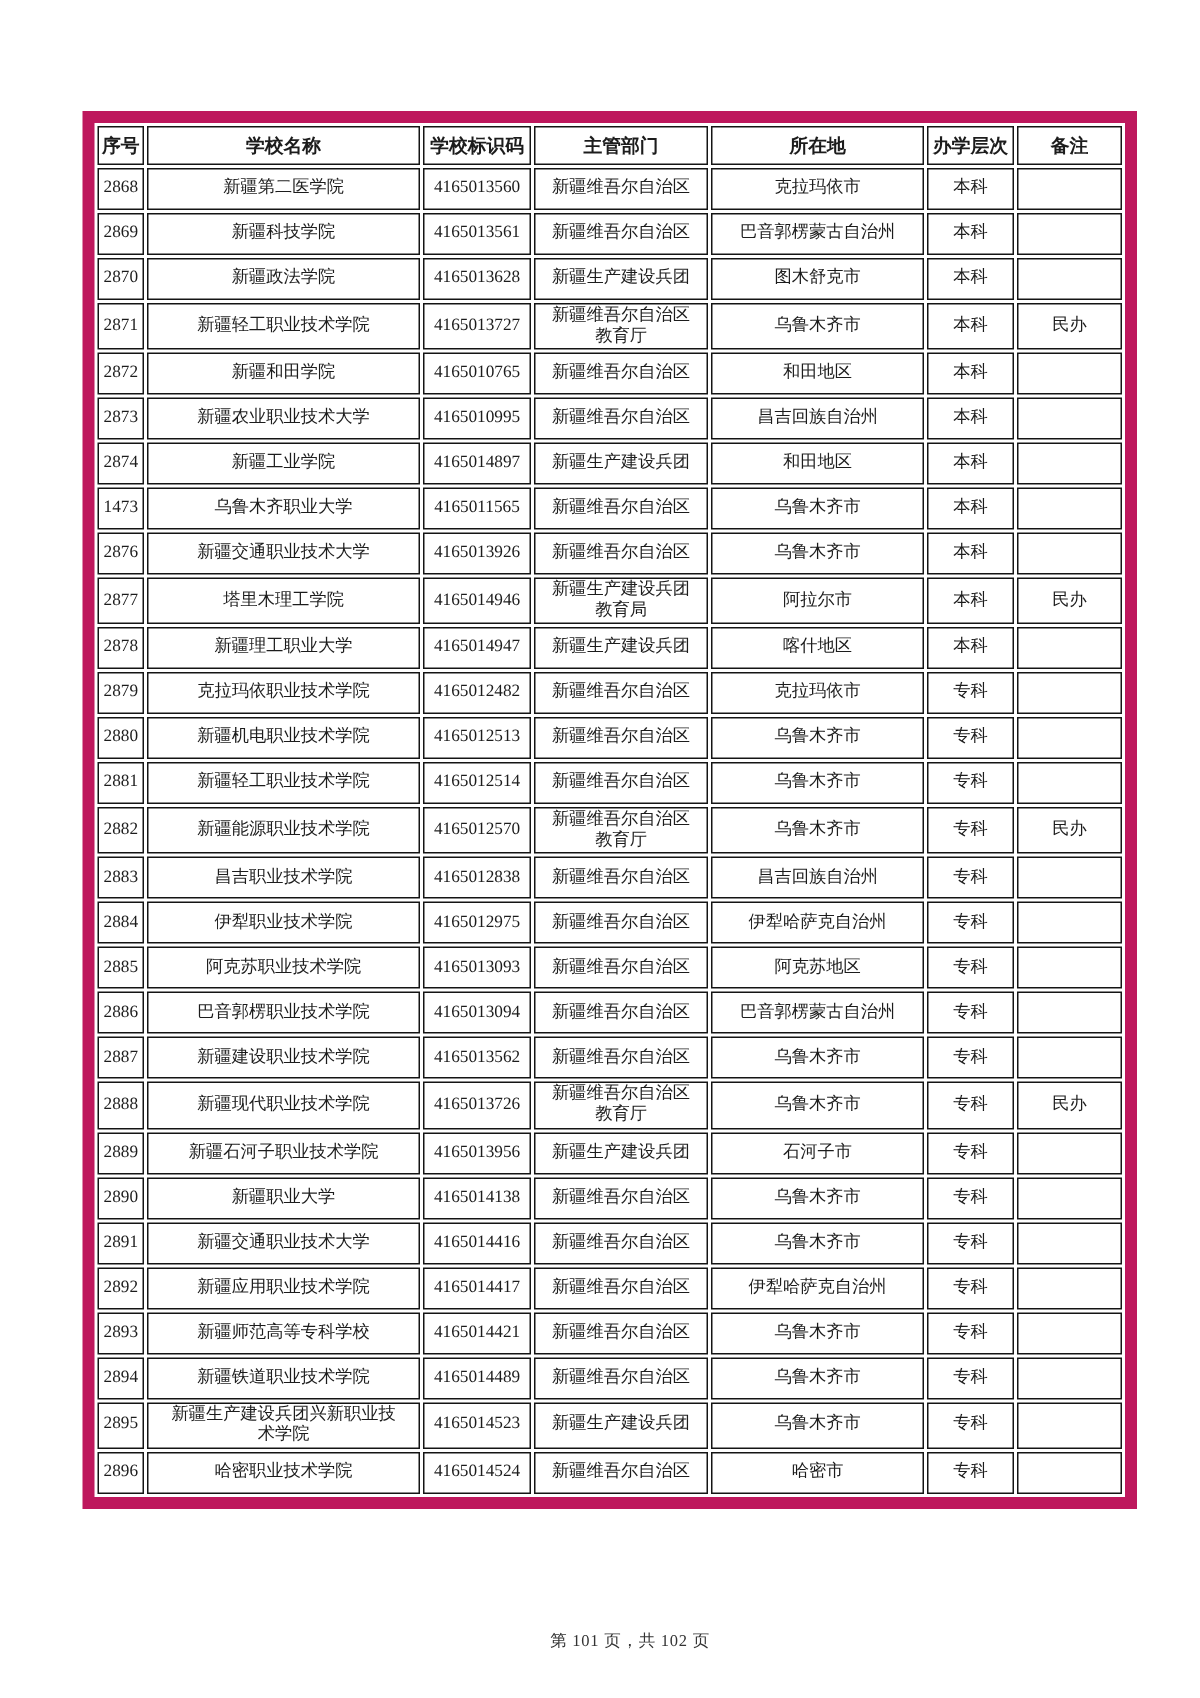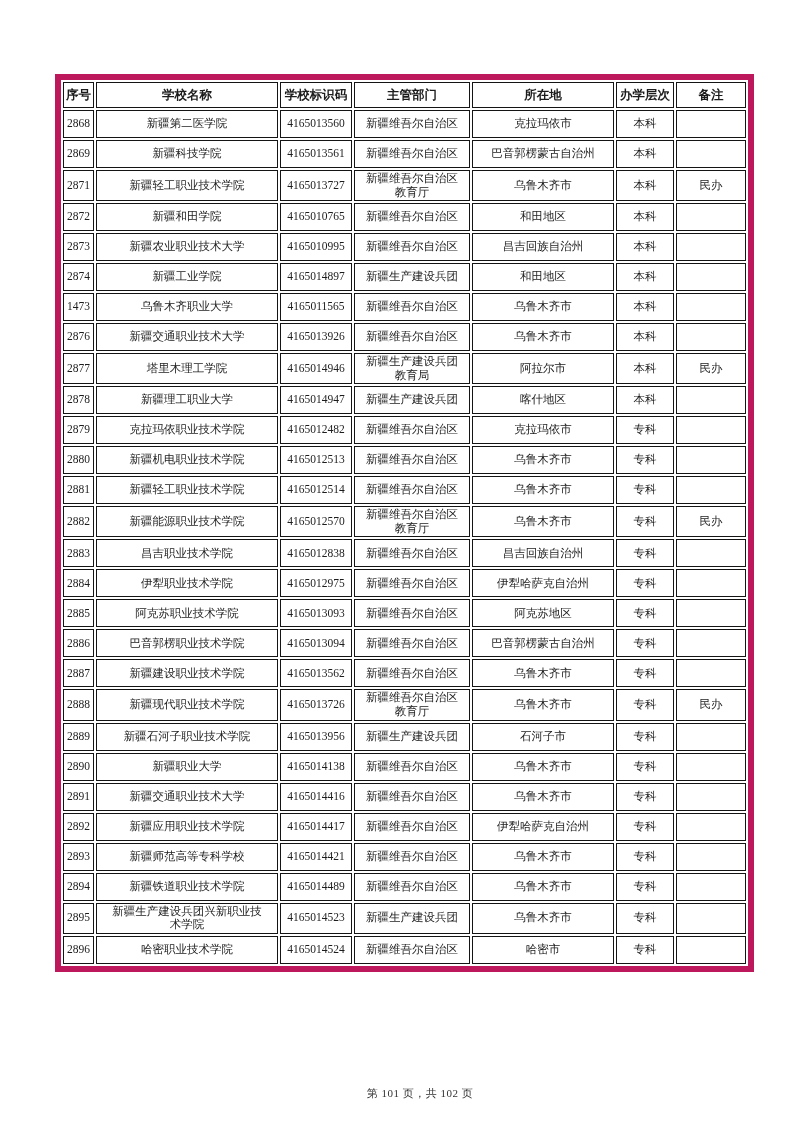--- a/index.html
+++ b/index.html
@@ -13,21 +13,21 @@
     overflow: hidden;
   }
   .table-wrap {
     position: absolute;
     left: 55px;
     top: 74px;
   }
   table.school-table {
     border-collapse: separate;
     border-spacing: 2px;
-    border: 6px solid #be185d;
+    border: 8px solid #be185d;
     background: #ffffff;
     table-layout: fixed;
   }
   table.school-table th,
   table.school-table td {
     border: 1px solid #141414;
     text-align: center;
     vertical-align: middle;
     padding: 1px 2px;
     white-space: pre-line;
@@ -102,20 +102,29 @@
         <tr>
           <td>2869</td>
           <td>新疆科技学院</td>
           <td>4165013561</td>
           <td>新疆维吾尔自治区</td>
           <td>巴音郭楞蒙古自治州</td>
           <td>本科</td>
           <td></td>
         </tr>
         <tr>
+          <td>2870</td>
+          <td>新疆政法学院</td>
+          <td>4165013628</td>
+          <td>新疆生产建设兵团</td>
+          <td>图木舒克市</td>
+          <td>本科</td>
+          <td></td>
+        </tr>
+        <tr>
           <td>2871</td>
           <td>新疆轻工职业技术学院</td>
           <td>4165013727</td>
           <td>新疆维吾尔自治区
 教育厅</td>
           <td>乌鲁木齐市</td>
           <td>本科</td>
           <td>民办</td>
         </tr>
         <tr>

